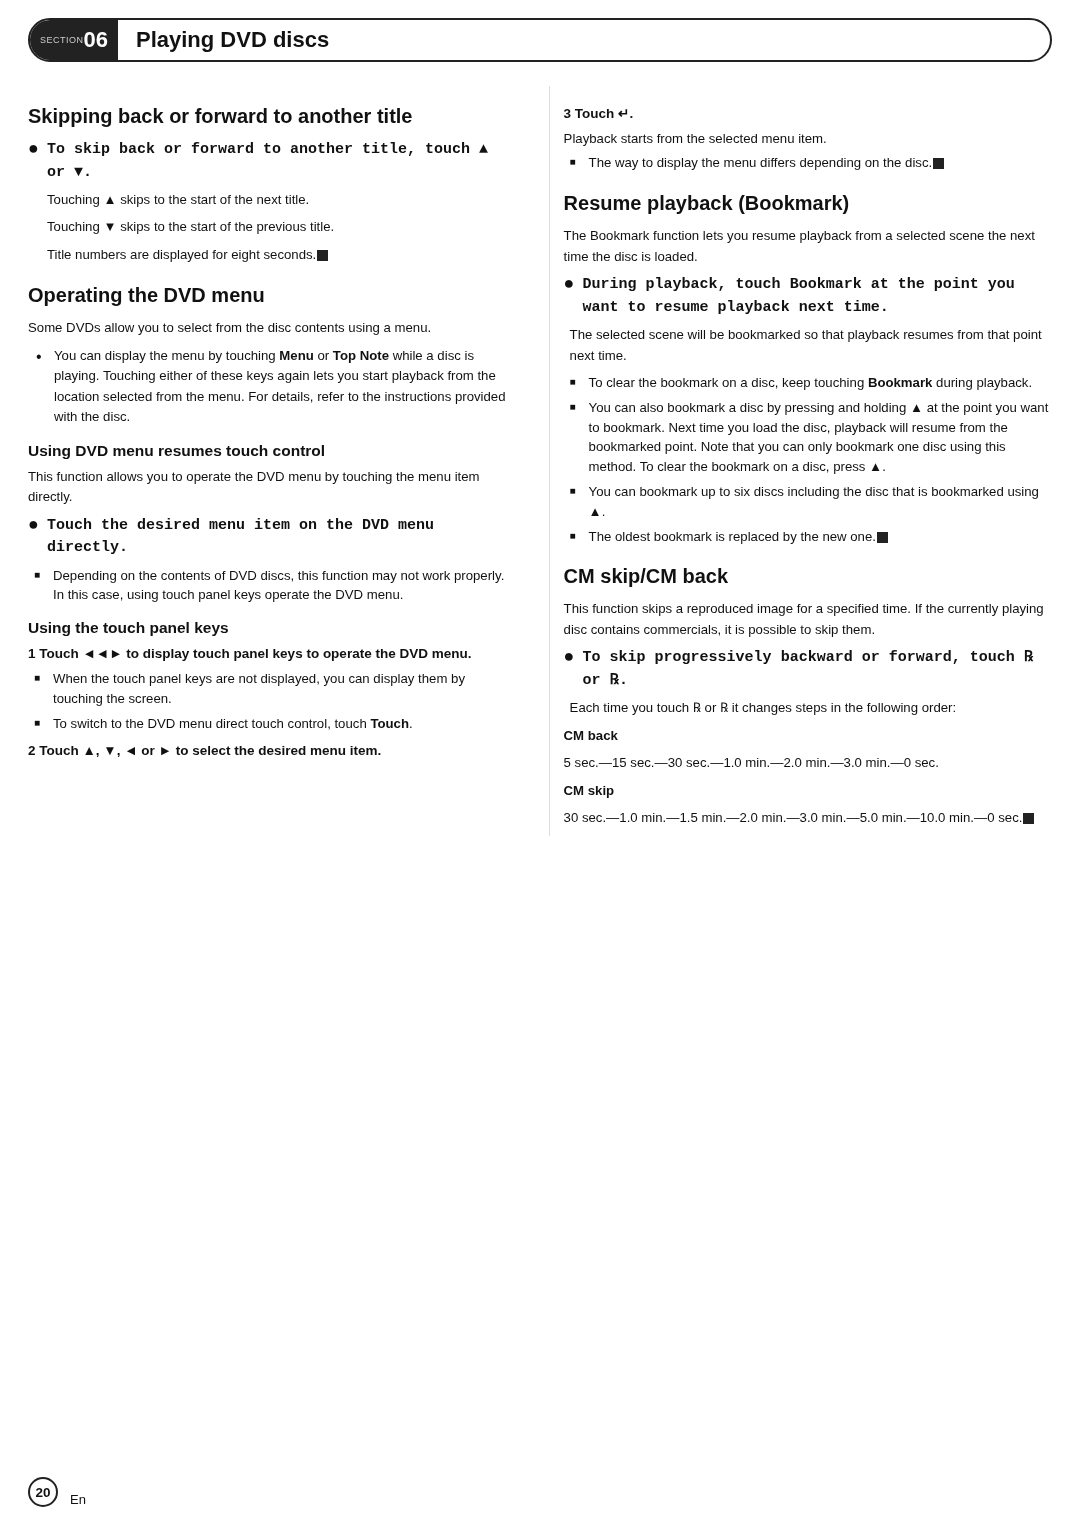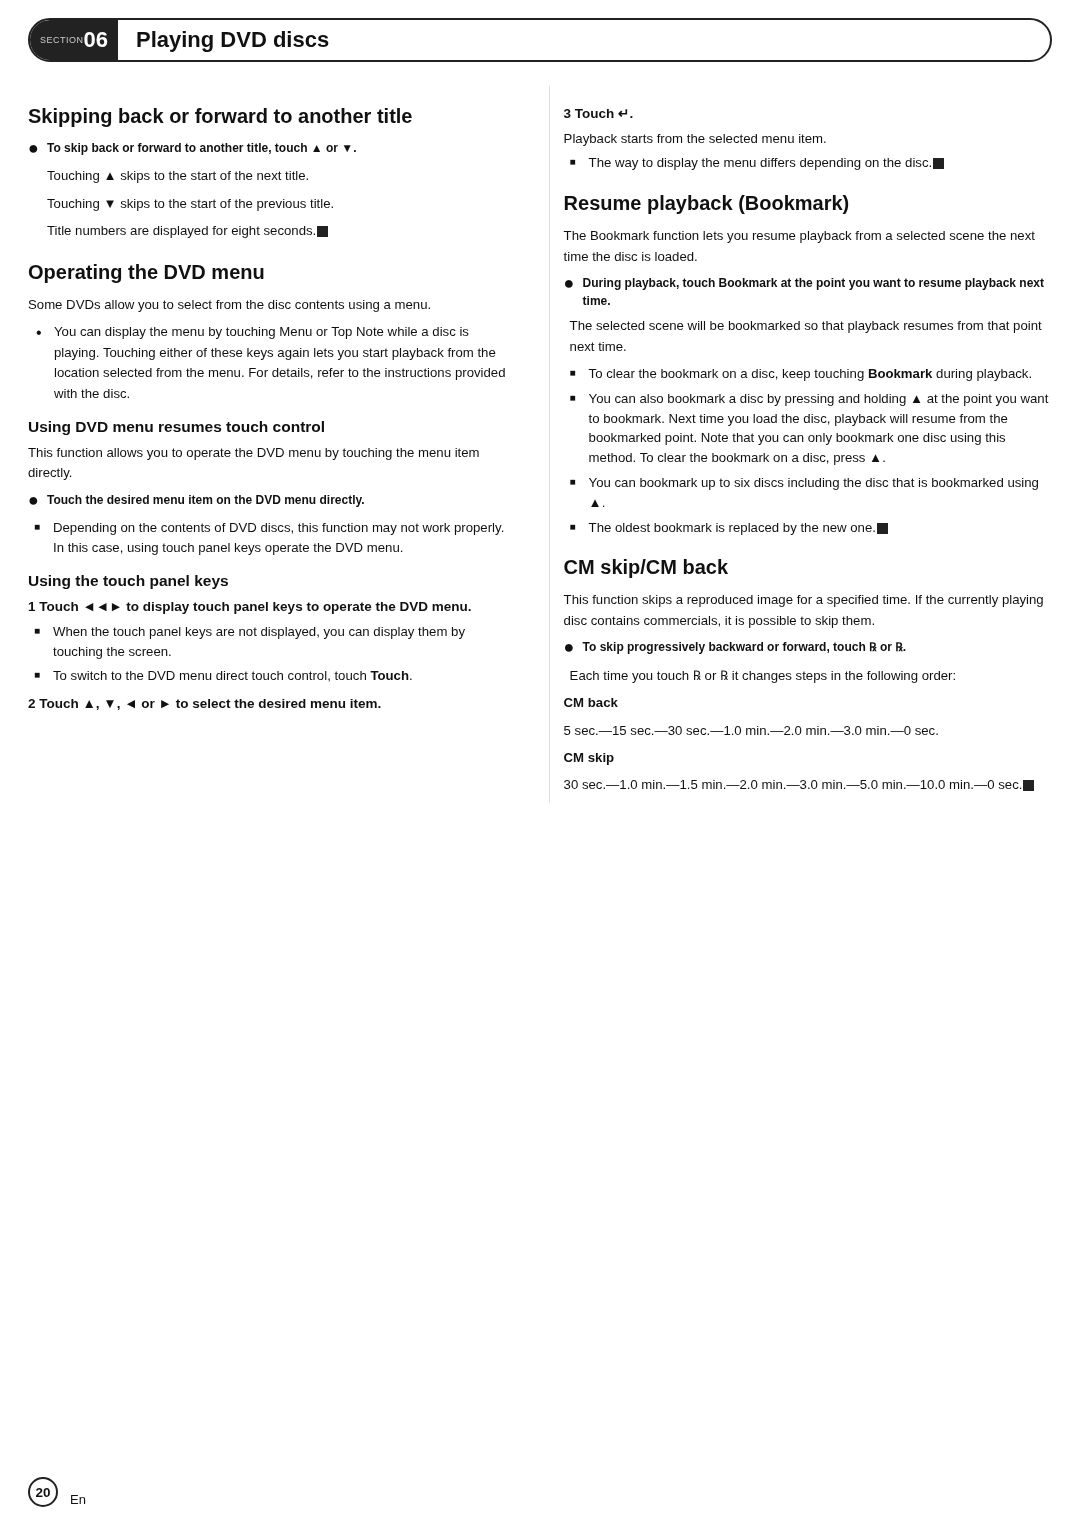--- a/index.html
+++ b/index.html
@@ -99,22 +99,23 @@
       margin-top: 4px;
     }
     .bullet-circle .bullet-marker {
       min-width: 14px;
       font-size: 18px;
       line-height: 1.3;
       margin-right: 5px;
       margin-top: -2px;
     }
     .bullet-circle .bullet-text {
-      font-size: 12px;
+      font-size: 15px;
       line-height: 1.5;
+      font-family: Liberation Mono, monospace;
     }
     .bullet-circle .bullet-text strong {
       font-weight: bold;
     }
 
     .bullet-square {
       display: flex;
       align-items: flex-start;
       margin-bottom: 5px;
       margin-top: 3px;
@@ -146,21 +147,21 @@
       min-width: 14px;
       font-size: 16px;
       line-height: 1.4;
       margin-right: 4px;
     }
     .bullet-dot .dot-text {
       font-size: 13.2px;
       line-height: 1.55;
     }
     .bullet-dot .dot-text strong {
-      font-weight: normal;
+      font-weight: bold;
     }
 
     
     .step {
       margin-bottom: 8px;
     }
     .step .step-heading {
       font-size: 13.5px;
       font-weight: bold;
       margin-bottom: 4px;

